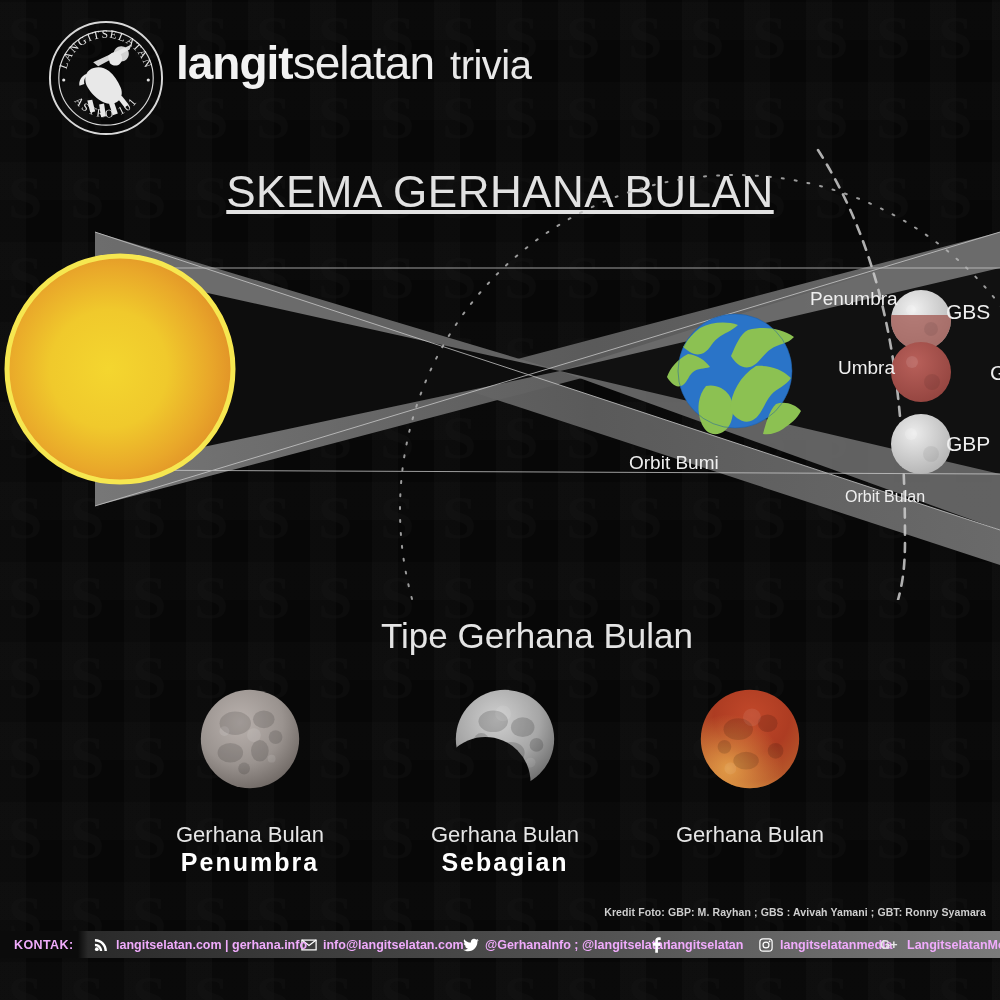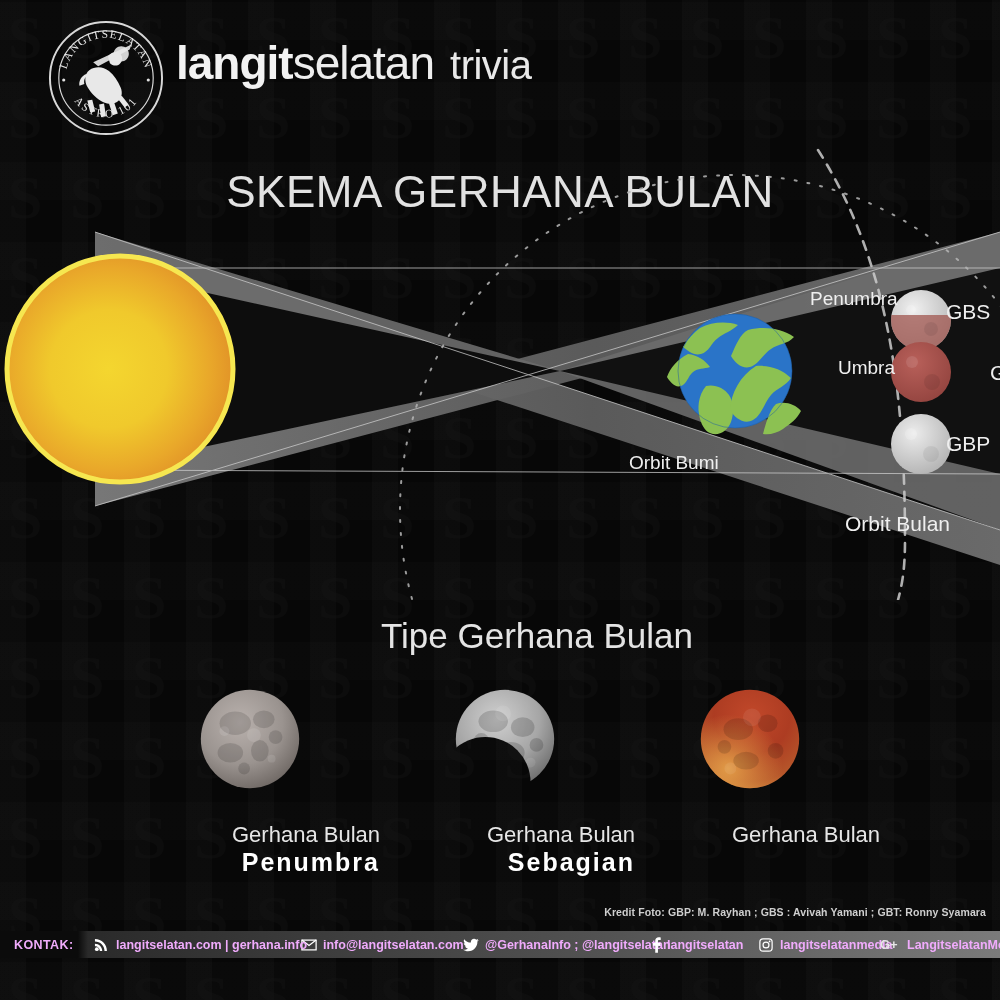--- a/index.html
+++ b/index.html
@@ -19,39 +19,39 @@
   
   #header{position:absolute;left:0;top:0;width:1000px;height:140px;}
   #logo{position:absolute;left:47px;top:19px;width:118px;height:118px;}
   #brand{position:absolute;left:176px;top:36px;white-space:nowrap;}
   #brand .b1{font-size:46px;font-weight:bold;color:#f2f2f2;letter-spacing:-1px;}
   #brand .b2{font-size:46px;font-weight:300;color:#ededed;letter-spacing:-1px;}
   #brand .b3{font-size:40px;font-weight:400;color:#e8e8e8;margin-left:16px;letter-spacing:-.5px;}
 
   
   #scheme-title{position:absolute;left:0;top:167px;width:1000px;text-align:center;
-     font-size:44px;color:#e2e2e2;letter-spacing:.5px;font-weight:400;}
+     font-size:44px;color:#e2e2e2;letter-spacing:.5px;font-weight:400;text-decoration:underline;}
   #types-title{position:absolute;left:0;top:616px;width:1000px;text-align:center;
      font-size:35px;color:#e4e4e4;font-weight:400;padding-left:37px;}
 
   
   #diagram{position:absolute;left:0;top:140px;width:1000px;height:460px;}
 
   
   .dlabel{position:absolute;color:#efefef;white-space:nowrap;font-weight:400;}
   #lbl-penumbra{left:810px;top:288px;font-size:19px;}
   #lbl-umbra{left:838px;top:357px;font-size:19px;}
   #lbl-gbs{left:946px;top:300px;font-size:21px;}
   #lbl-gbt{left:990px;top:361px;font-size:21px;}
   #lbl-gbp{left:946px;top:432px;font-size:21px;}
   #lbl-orbit-bumi{left:629px;top:452px;font-size:19px;}
-  #lbl-orbit-bulan{left:845px;top:512px;font-size:21px;}
-
-  
-  .moon-card{position:absolute;width:260px;text-align:right;}
+  #lbl-orbit-bulan{left:845px;top:488px;font-size:16px;}
+
+  
+  .moon-card{position:absolute;width:260px;text-align:center;}
   #card-penumbra{left:120px;top:680px;}
   #card-sebagian{left:375px;top:680px;}
   #card-total{left:620px;top:680px;}
   .moon-img{width:118px;height:118px;margin:0 auto;display:block;}
   .cap1{margin-top:24px;font-size:22px;color:#e6e6e6;font-weight:400;line-height:1.15;}
   .cap2{font-size:25px;color:#ffffff;font-weight:bold;letter-spacing:2px;line-height:1.2;}
 
   
   #credit{position:absolute;right:14px;top:906px;font-size:10.5px;color:#cfcfcf;
      font-weight:bold;white-space:nowrap;letter-spacing:.1px;}

